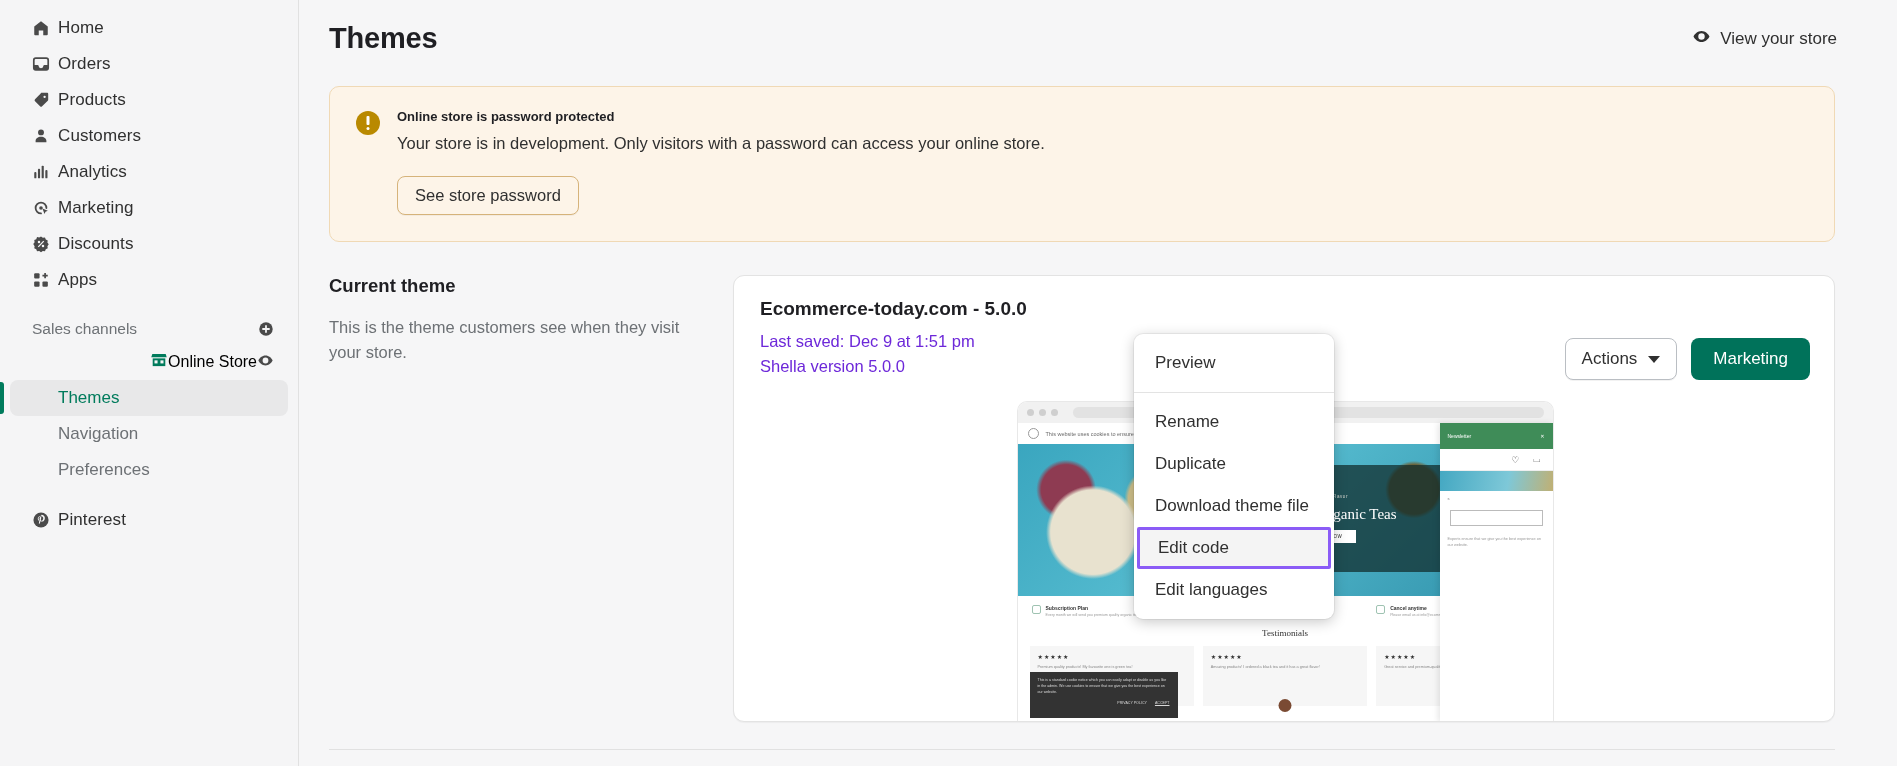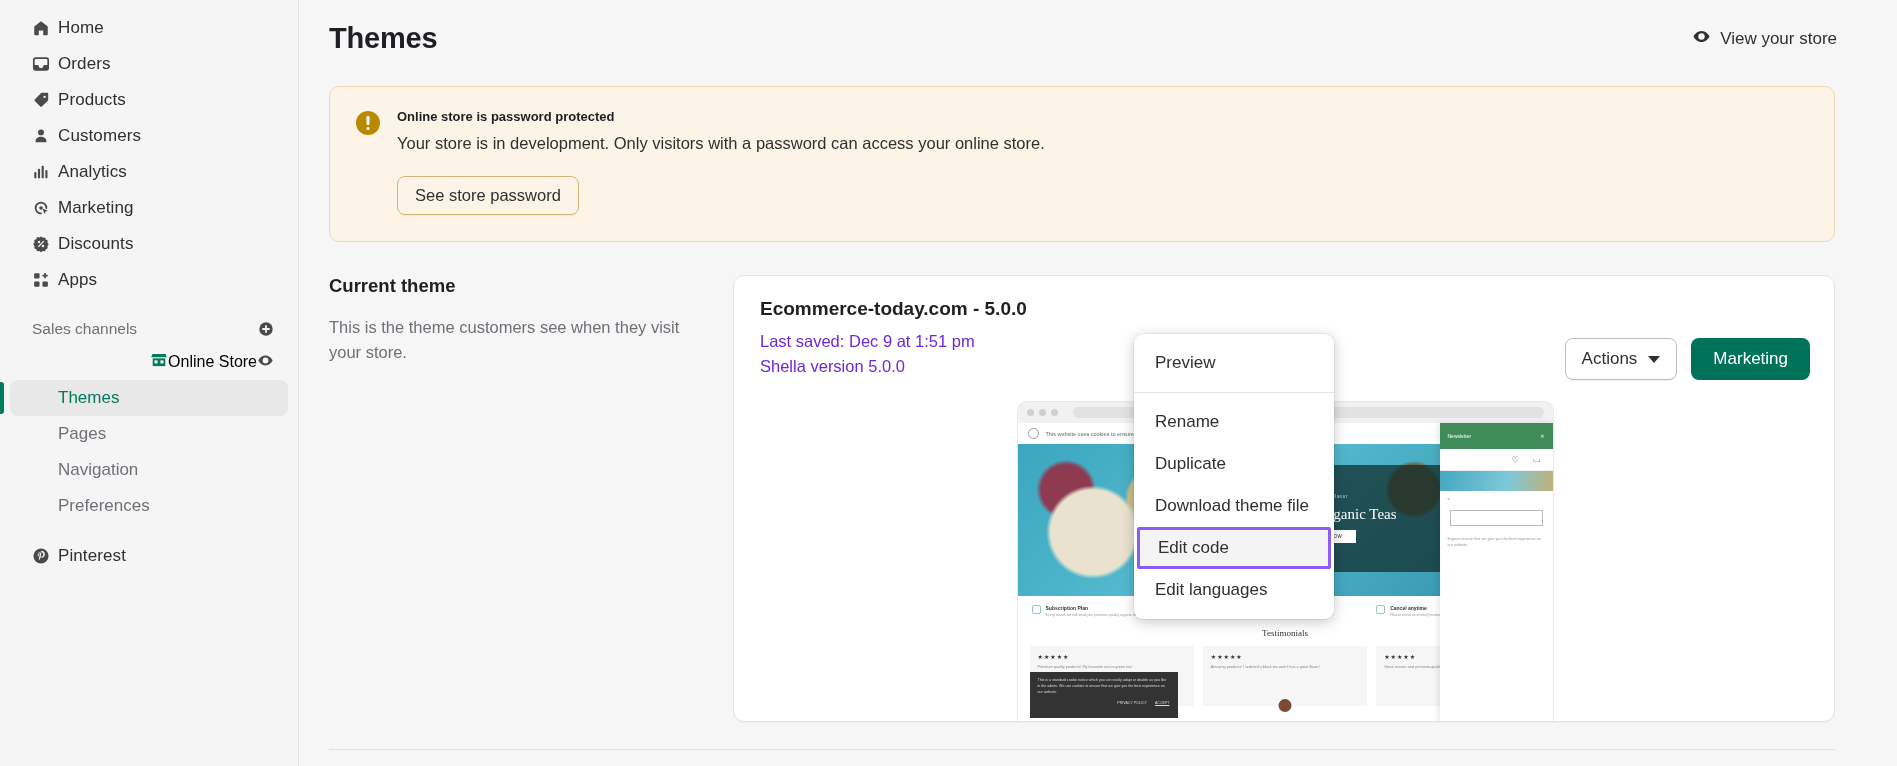--- a/index.html
+++ b/index.html
@@ -331,23 +331,20 @@
             <circle cx="10" cy="10" r="1.8" fill="#f5f5f6"></circle>
           </svg>
       </span>
     </div>
 
     <div class="sub-item active">
       <span class="active-bar"></span>
       <span class="lbl">Themes</span>
     </div>
     <div class="sub-item">
-      <span class="lbl">Pages</span>
-    </div>
-    <div class="sub-item">
       <span class="lbl">Navigation</span>
     </div>
     <div class="sub-item">
       <span class="lbl">Preferences</span>
     </div>
 
     <div class="nav-item" style="margin-top:14px">
       <span class="ico">
         <svg width="18" height="18" viewBox="0 0 20 20">
             <circle cx="10" cy="10" r="8.4" fill="#4a4a4a"></circle>

